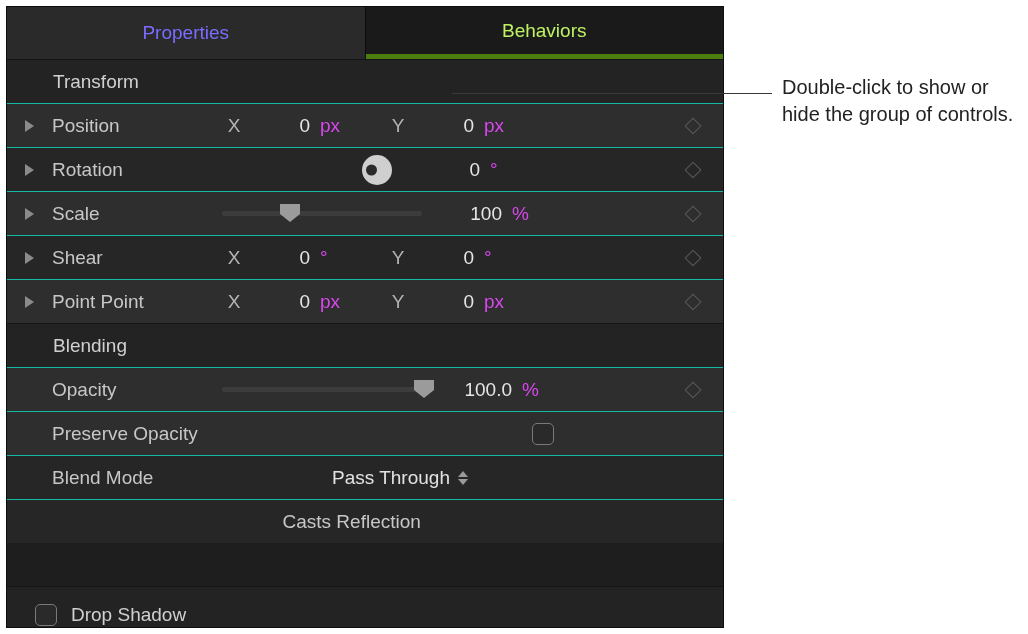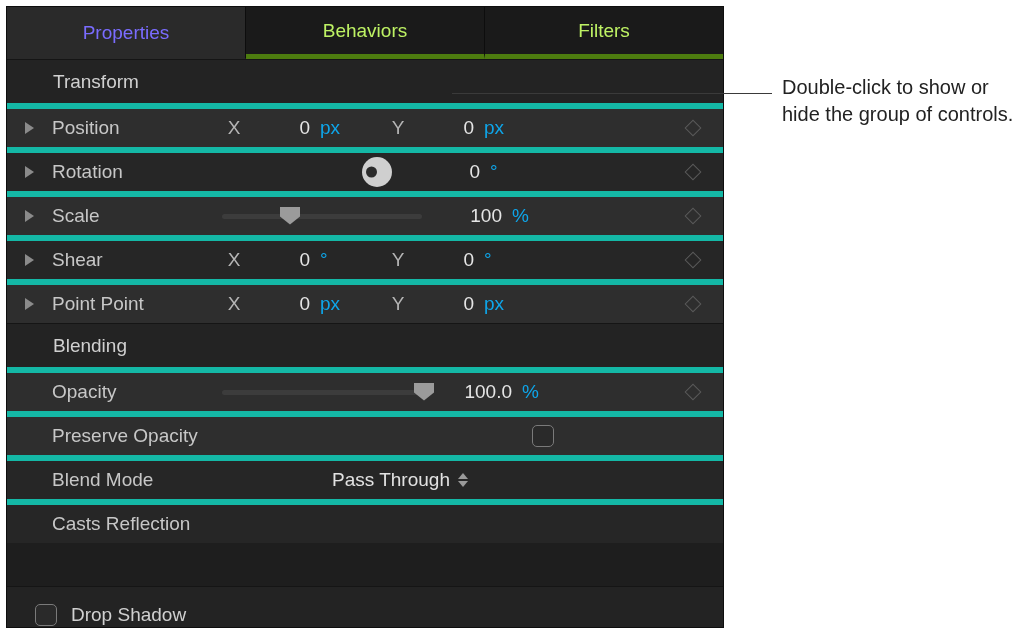--- a/index.html
+++ b/index.html
@@ -58,21 +58,22 @@
     padding-left: 28px;
     gap: 14px;
     margin-top: 43px;
   }
   
   .row {
     height: 44px;
     display: flex;
     align-items: center;
     padding: 0 10px 0 18px;
-    border-top: 6px solid #14b8a6;
+    border-top: 1px solid #14b8a6;
+    justify-content: center;
   }
   .row.odd  { background: #2e2e2e; }
   .row.even { background: #262626; }
   .disclosure {
     width: 0; height: 0;
     border-top: 6px solid transparent;
     border-bottom: 6px solid transparent;
     border-left: 9px solid #8b8b8b;
     margin-right: 18px;
     flex-shrink: 0;
@@ -84,21 +85,21 @@
   }
   .row .label.noarrow { margin-left: 27px; }
   .controls {
     flex: 1;
     display: flex;
     align-items: center;
     gap: 6px;
   }
   .axis { color: #b5b5b5; width: 24px; text-align: center; }
   .val  { color: #e5e5e5; width: 58px; text-align: right; }
-  .unit { color: #0ea5e9; width: 32px; text-align: left; padding-left: 4px;}
+  .unit { color: #d946ef; width: 32px; text-align: left; padding-left: 4px;}
   .gap  { width: 26px; }
   
   .kf {
     width: 12px; height: 12px;
     transform: rotate(45deg);
     border: 1.5px solid #5a5a5a;
     margin-left: auto;
     margin-right: 14px;
     flex-shrink: 0;
   }
@@ -194,23 +195,20 @@
 
 <div class="panel">
 
   <div class="tabs">
     <div class="tab active">
         <span>Properties</span>
       </div>
     <div class="tab">
         <span>Behaviors</span>
       </div>
-    <div class="tab">
-        <span>Filters</span>
-      </div>
   </div>
 
   <div class="section-header">
     <span>Transform</span>
   </div>
 
   <div class="row odd">
     <span class="disclosure"></span>
     <span class="label">Position</span>
     <div class="controls">

